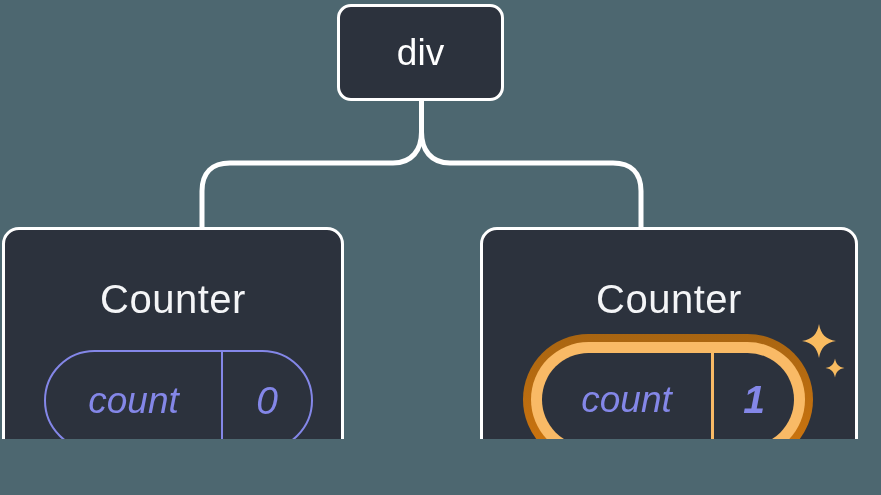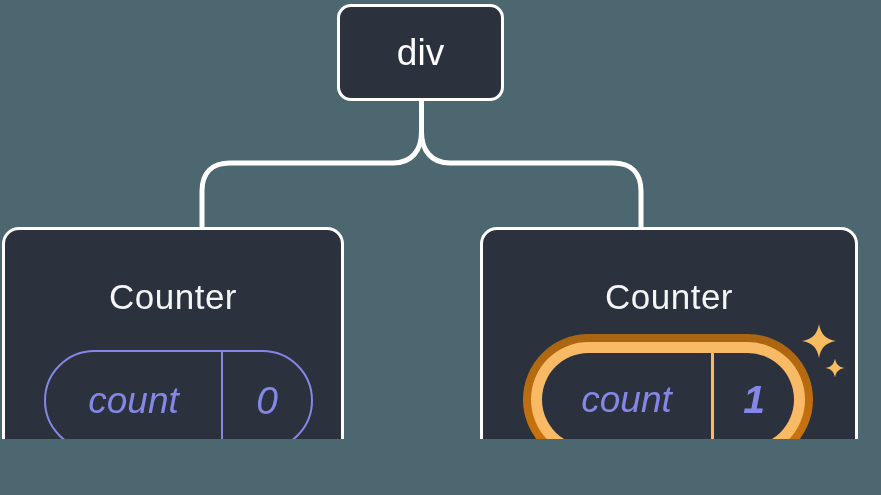--- a/index.html
+++ b/index.html
@@ -59,21 +59,21 @@
     border: 3px solid var(--white);
     border-radius: 17px;
   }
   .card-left  { left: 2px;   width: 342px; }
   .card-right { left: 480px; width: 378px; }
   .card-title {
     position: absolute;
     top: 47px; left: 0; right: 0;
     text-align: center;
     color: var(--title);
-    font-size: 35px;
+    font-size: 40px;
     font-weight: 500;
     letter-spacing: 0.5px;
   }
   
   .pill {
     position: absolute;
     left: 39px; top: 120px;
     width: 269px; height: 101px;
     border: 2px solid var(--purple);
     border-radius: 52px;

